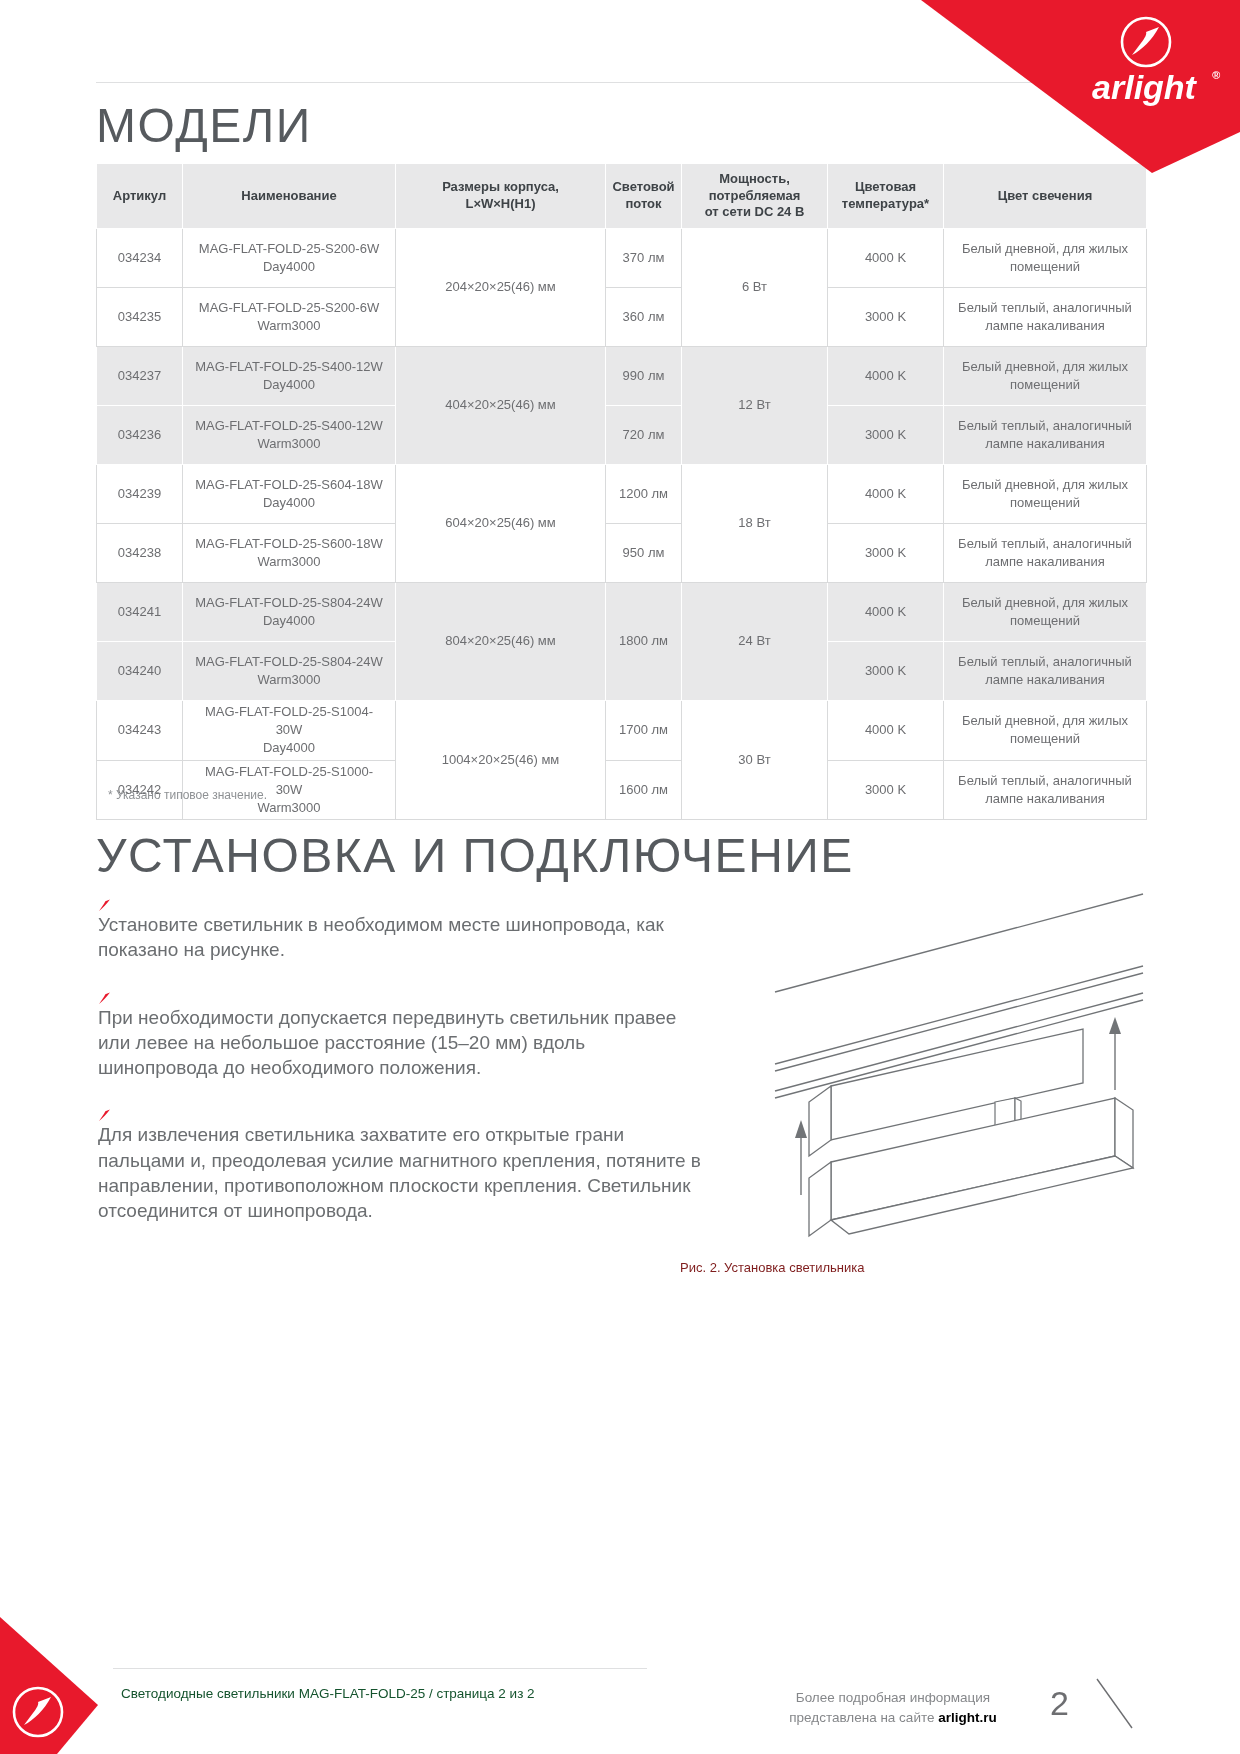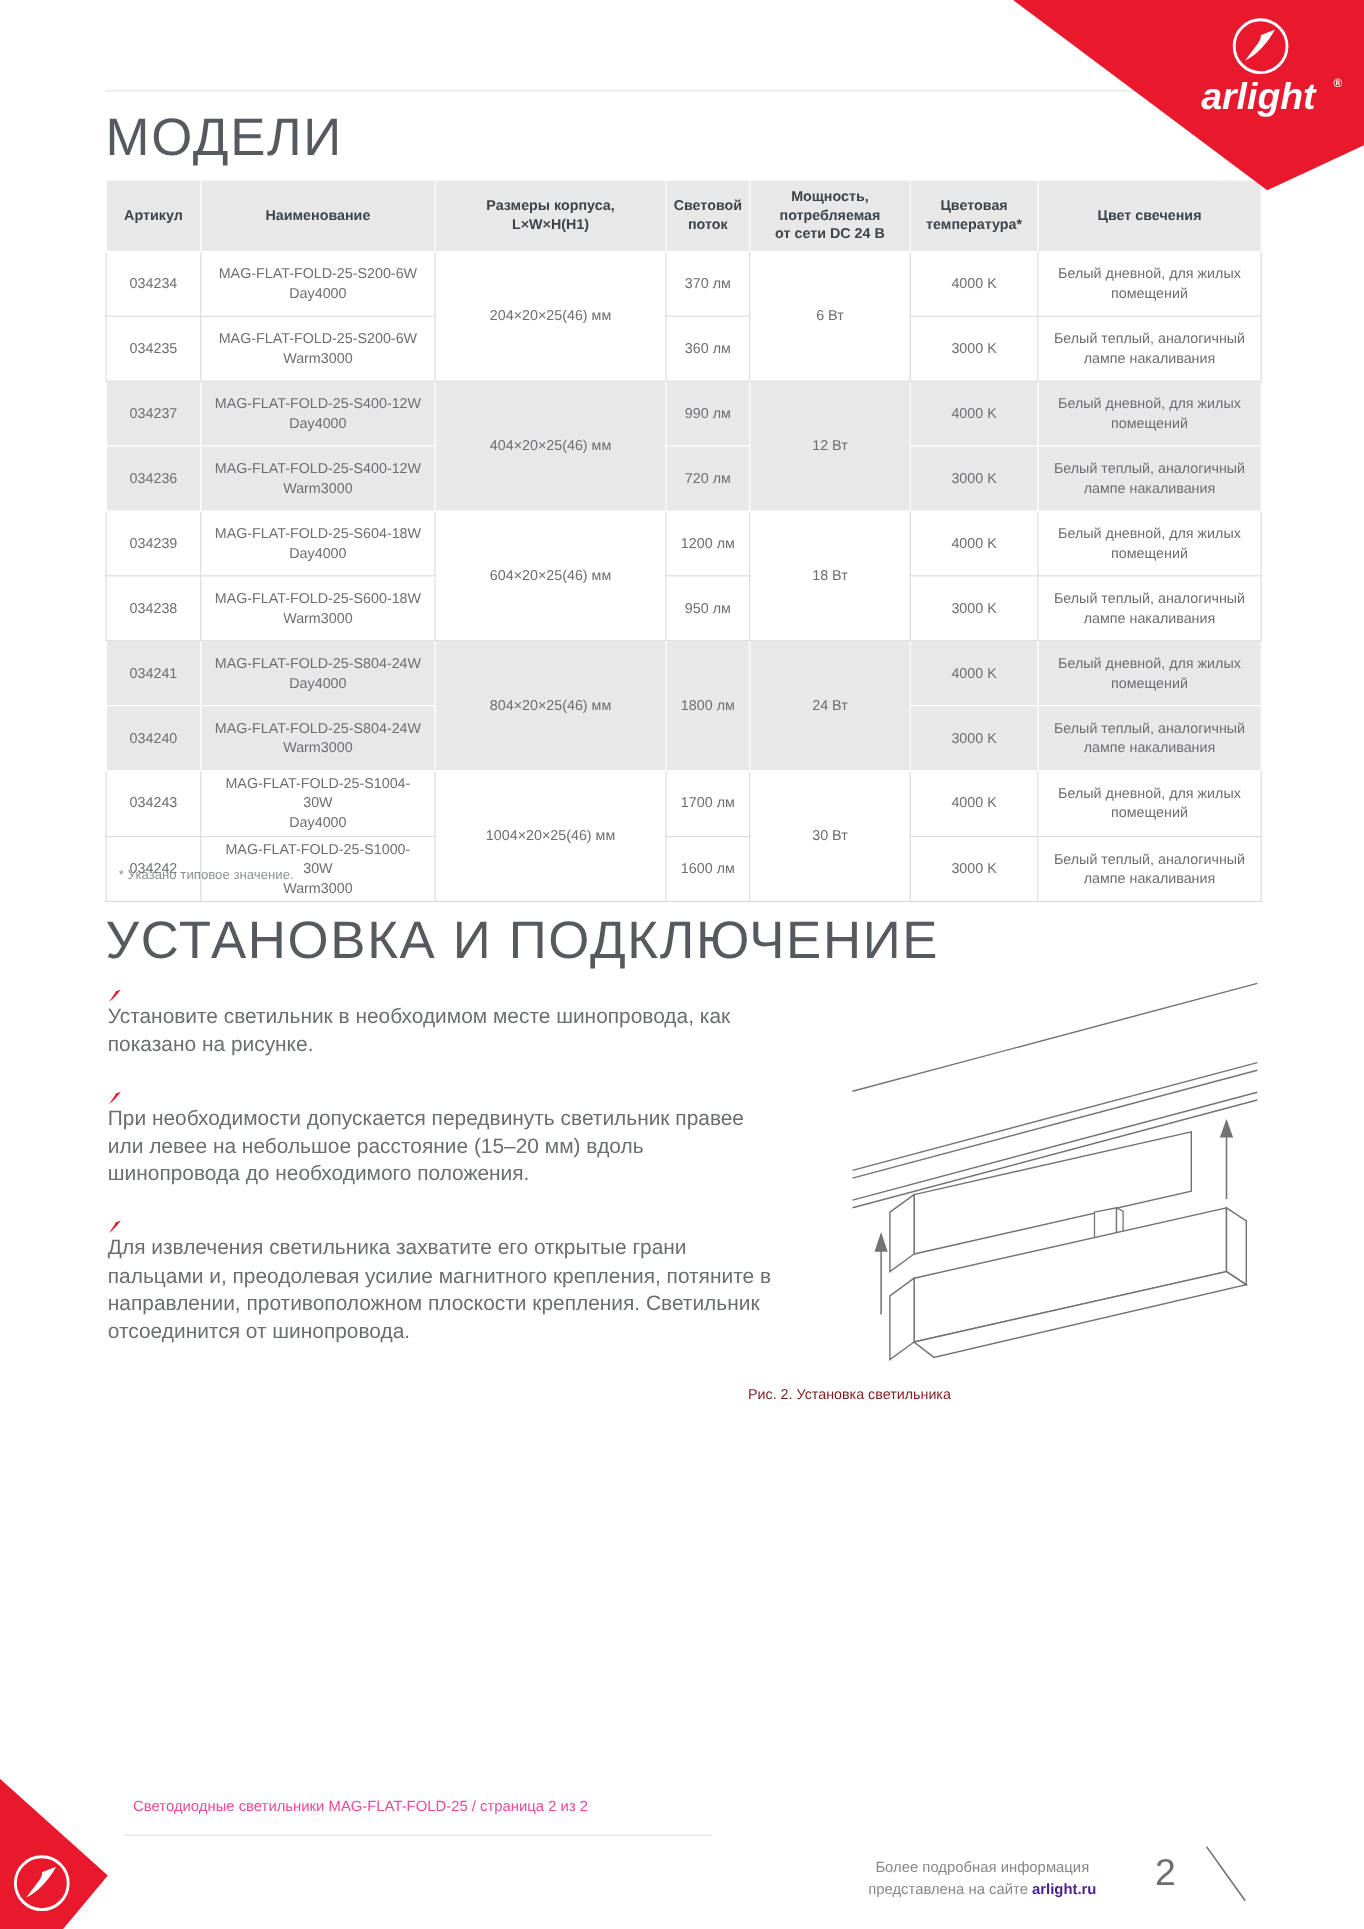--- a/index.html
+++ b/index.html
@@ -37,24 +37,24 @@
   .figure-caption { position:absolute; left:680px; top:1260px; width:370px; text-align:left;
                     font-size:13px; color:#7f1d1d; }
 
   
   .corner-top    { position:absolute; left:900px; top:0; width:340px; height:190px; }
   .corner-bottom { position:absolute; left:0; top:1600px; width:130px; height:154px; }
   .logo-text { font-family:"Liberation Sans", sans-serif; font-weight:bold; font-style:italic; }
 
   
   .footer-rule  { position:absolute; left:113px; top:1668px; width:534px; height:1px; background:#dfe0e1; }
-  .footer-left  { position:absolute; left:121px; top:1634px; font-size:13.5px; color:#ec4899; }
+  .footer-left  { position:absolute; left:121px; top:1686px; font-size:13.5px; color:#14532d; }
   .footer-right { position:absolute; left:743px; top:1688px; width:300px; text-align:center;
                   font-size:13.5px; color:#85878a; line-height:1.5; }
-  .footer-right b { color:#4c1d95; }
+  .footer-right b { color:#000000; }
   .page-number  { position:absolute; left:1050px; top:1684px; font-size:34px; color:#6d6e71; }
   .page-slash   { position:absolute; left:1094px; top:1676px; }
 </style>
 </head>
 <body>
 
 <div class="page">
 
   <div class="hr-top"></div>
 

